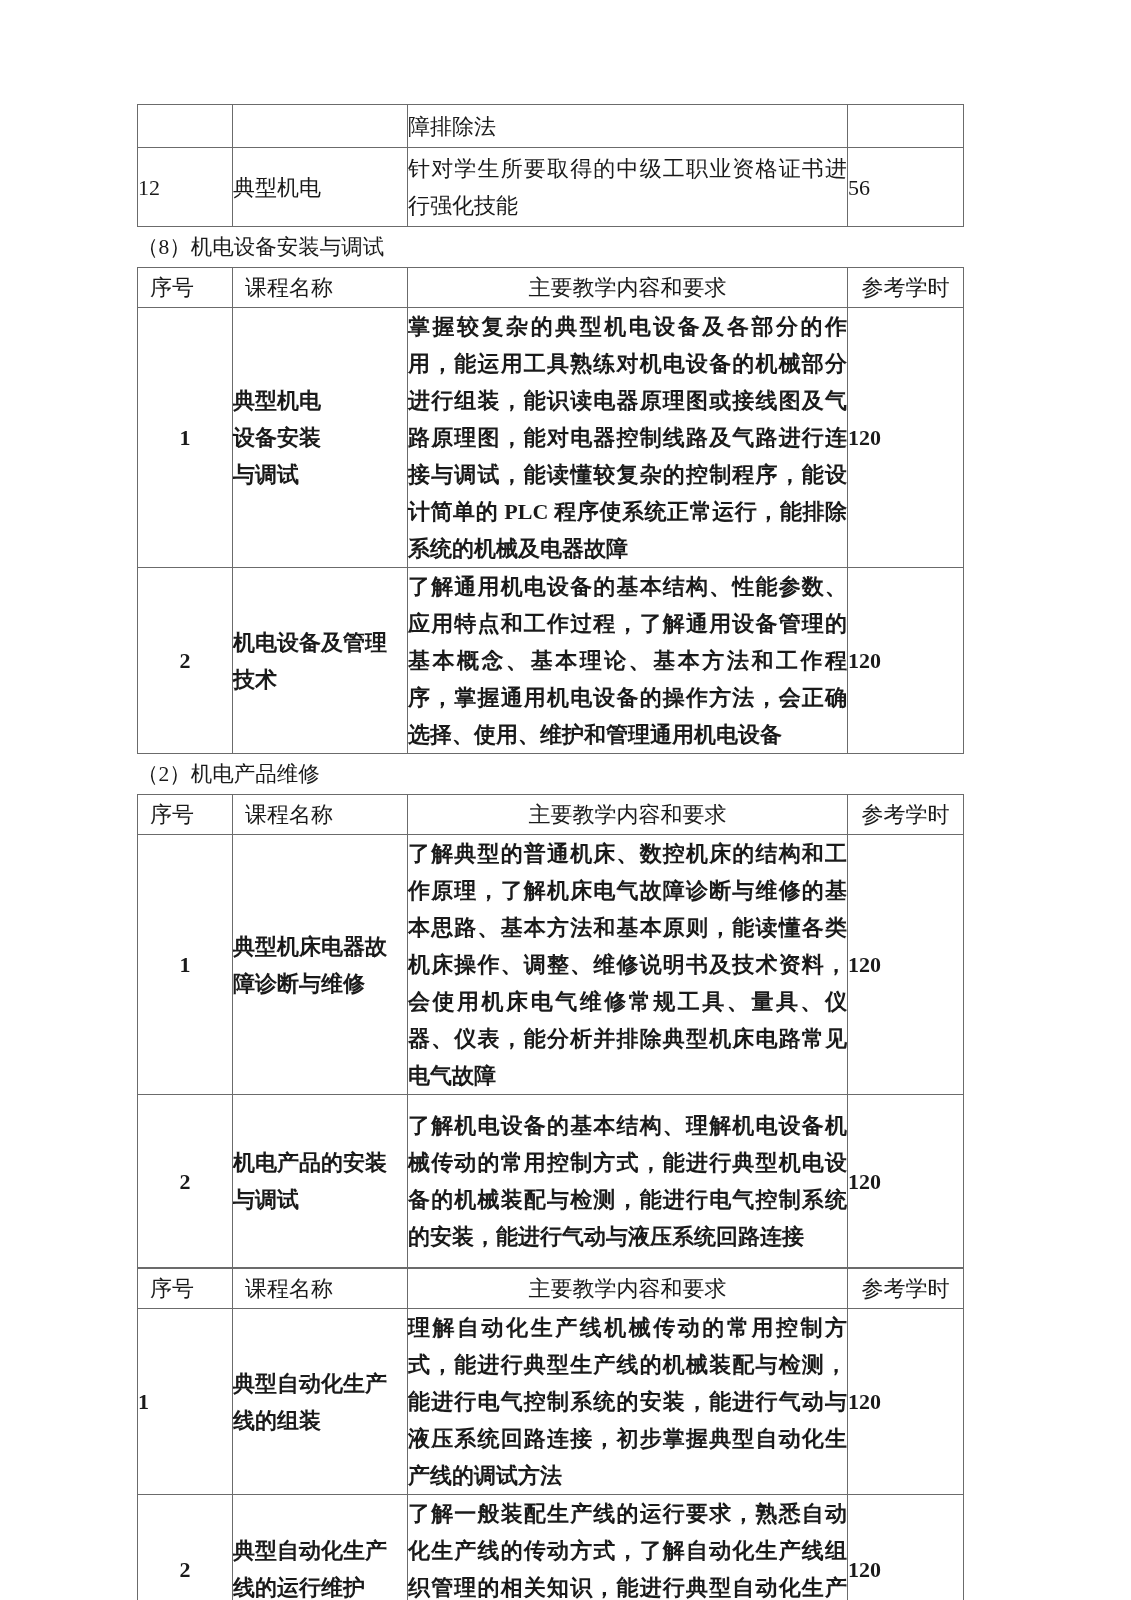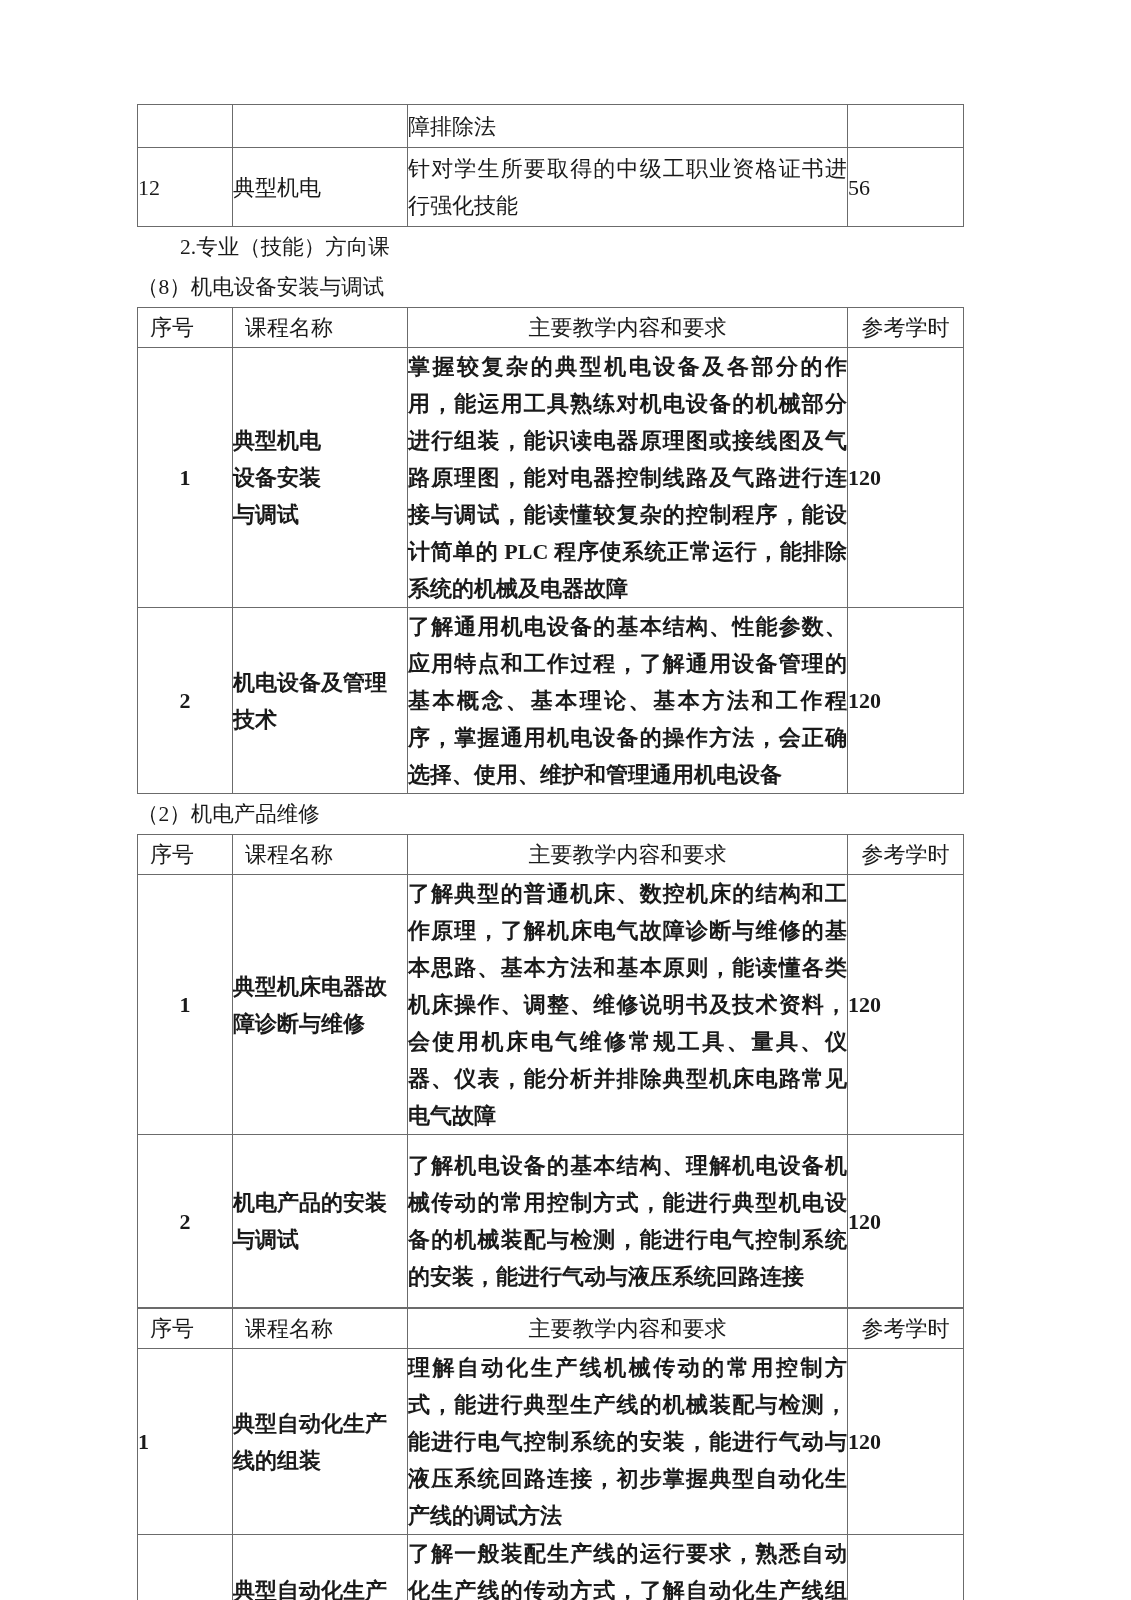--- a/index.html
+++ b/index.html
@@ -90,21 +90,20 @@
         </tr>
         <tr>
           <td class="cell-pad cell-num vtop" style="height:78px">12</td>
           <td class="cell-pad cell-name vtop">典型机电</td>
           <td class="cell-pad cell-body vtop">针对学生所要取得的中级工职业资格证书进行强化技能</td>
           <td class="cell-pad cell-hours vtop">56</td>
         </tr>
       </tbody>
     </table>
 
-    <p class="para indent2">2.专业（技能）方向课</p>
     <p class="para">（8）机电设备安装与调试</p>
 
     <table class="doc-table">
       <colgroup>
           <col class="c1">
           <col class="c2">
           <col class="c3">
           <col class="c4">
         </colgroup>
       <tbody>

